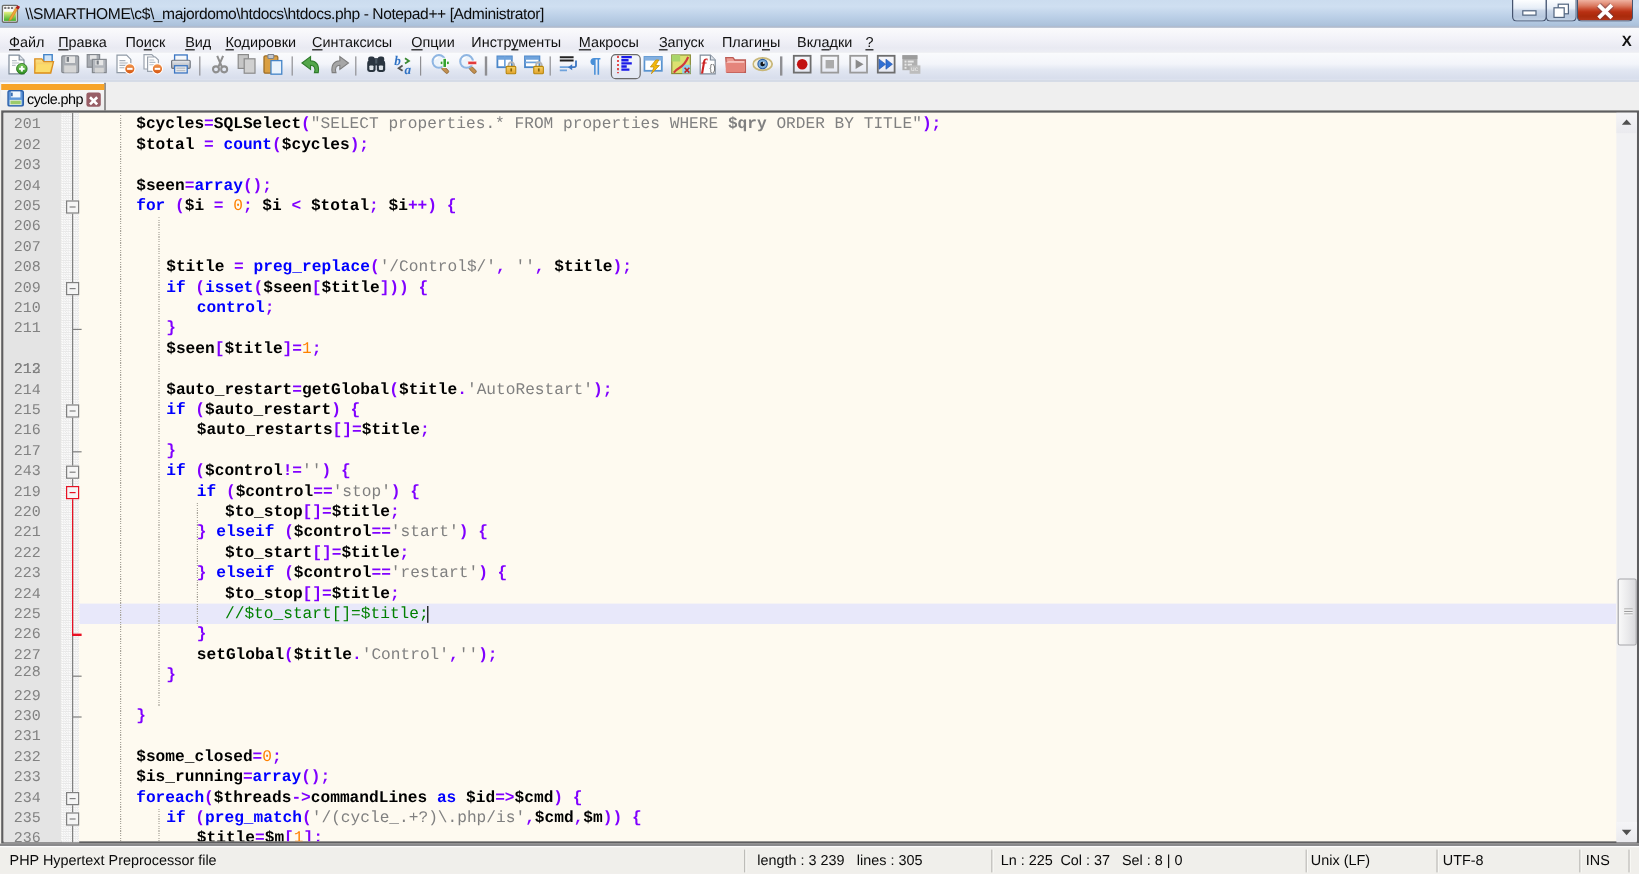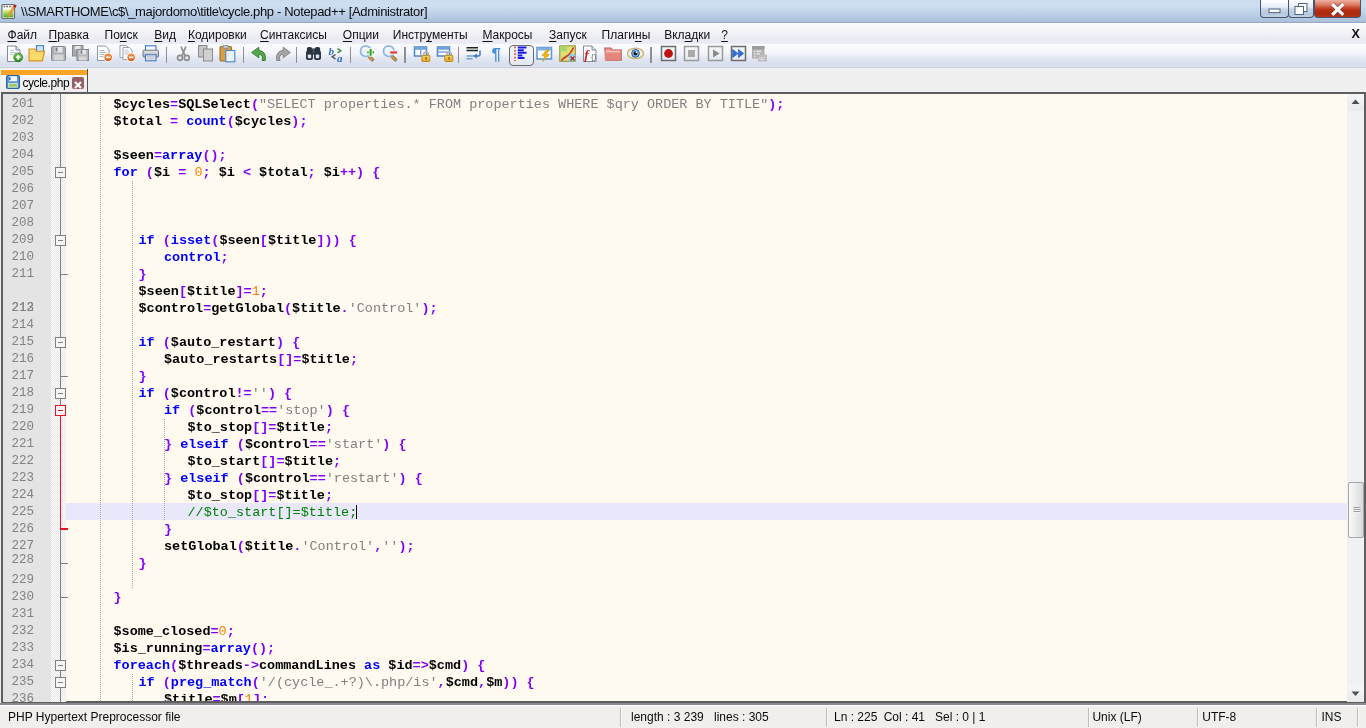--- a/index.html
+++ b/index.html
@@ -19,21 +19,21 @@
 #tabx{position:absolute;left:71px;top:8px;width:12px;height:12px;background:#985E66;border-radius:2px}
 #editor{position:absolute;left:1px;top:92px;width:1365px;height:611px;border:2px solid #5E5E60;background:#FEFAF0}
 #nummargin{position:absolute;left:0;top:0;width:47.5px;height:608px;background:#E4E4E4}
 .lnum{position:absolute;width:31px;text-align:right;font-family:"Liberation Mono",monospace;font-size:12.5px;line-height:17px;color:#828282}
 #foldmargin{position:absolute;left:47.5px;top:0;width:15.5px;height:608px;background:repeating-conic-gradient(#FDFDFD 0% 25%,#E7E7E7 0% 50%) 0 0/2px 2px}
 #codearea{position:absolute;left:63px;top:0;width:1281px;height:607px;background:#FEFAF0;overflow:hidden}
 #curline{position:absolute;left:0;top:409px;width:1281px;height:17px;background:#E8E8FA}
 .guide{position:absolute;width:1px;background-image:repeating-linear-gradient(180deg,#A9A59B 0,#A9A59B 1px,transparent 1px,transparent 2px)}
 .cl{position:absolute;height:17px;line-height:17.2px;font-family:"Liberation Mono",monospace;font-size:13.47px;white-space:pre;color:#000;font-weight:bold}
 .cl s{text-decoration:none;color:#808080;font-weight:normal}
-.cl s b{font-weight:normal}
+.cl s b{font-weight:bold}
 .cl k{color:#0000FF}
 .cl o{color:#8000FF}
 .cl n{color:#FF8000;font-weight:normal}
 .cl c{color:#008000;font-weight:normal}
 .fline{position:absolute;background:#808080}
 .rline{position:absolute;background:#E81123}
 .fbox{position:absolute;width:11px;height:11px;background:#F5F5F5;border:1px solid #808080}
 .fbox i{position:absolute;left:2px;top:4px;width:5px;height:1px;background:#808080}
 .fboxr{position:absolute;width:11px;height:11px;background:#F5F5F5;border:1px solid #E81123}
 .fboxr i{position:absolute;left:2px;top:4px;width:5px;height:1px;background:#E81123}
@@ -56,21 +56,21 @@
       <rect x="2.3" y="6.8" width="10" height="7.6" fill="url(#gg)"></rect>
       <defs>
         <linearGradient id="gg" x1="0" y1="0" x2="0" y2="1">
           <stop offset="0" stop-color="#E9F284"></stop>
           <stop offset="1" stop-color="#3FAE2A"></stop>
         </linearGradient>
       </defs>
       <path d="M12.2 3.2 L7.3 11.8 L6.3 14.6 L8.8 13 L13.6 4.6 Z" fill="#F2A33C" stroke="#C97F1E" stroke-width="0.5"></path>
       <rect x="12.6" y="1.8" width="2.6" height="2.6" fill="#B01E1E" transform="rotate(30 13.9 3.1)"></rect>
     </svg>
-<div id="titletxt">\\SMARTHOME\c$\_majordomo\title\cycle.php - Notepad++ [Administrator]</div>
+<div id="titletxt">\\SMARTHOME\c$\_majordomo\htdocs\htdocs.php - Notepad++ [Administrator]</div>
 </div>
 <div class="abs" style="left:1259.5px;top:0;width:102.5px;height:19px">
 <div class="abs" style="left:0;top:0;width:29px;height:18px;border:1px solid #46546F;border-top:none;border-radius:0 0 4px 4px;background:linear-gradient(180deg,#FDFEFF 0%,#E7EEF7 40%,#C9D6E8 52%,#B7C8DE 82%,#C2D2E5 100%)">
 <svg width="27" height="17">
         <rect x="8" y="9" width="11" height="3.6" fill="#FFF" stroke="#51647F" stroke-width="1"></rect>
       </svg></div>
 <div class="abs" style="left:28.8px;top:0;width:26.2px;height:18px;border:1px solid #46546F;border-top:none;border-radius:0 0 4px 4px;background:linear-gradient(180deg,#FDFEFF 0%,#E7EEF7 40%,#C9D6E8 52%,#B7C8DE 82%,#C2D2E5 100%)">
 <svg width="24" height="17">
         <g fill="#FFF" stroke="#51647F" stroke-width="1">
           <rect x="9.5" y="3.5" width="8.5" height="8"></rect>
@@ -347,21 +347,21 @@
       <div class="lnum" style="top:120.5px">208</div>
       <div class="lnum" style="top:137.5px">209</div>
       <div class="lnum" style="top:154.5px">210</div>
       <div class="lnum" style="top:171.5px">211</div>
       <div class="lnum" style="top:206px">212</div>
       <div class="lnum" style="top:205.5px">213</div>
       <div class="lnum" style="top:222.5px">214</div>
       <div class="lnum" style="top:239.5px">215</div>
       <div class="lnum" style="top:256.5px">216</div>
       <div class="lnum" style="top:273.5px">217</div>
-      <div class="lnum" style="top:290.5px">218</div>
+      <div class="lnum" style="top:290.5px">243</div>
       <div class="lnum" style="top:307.5px">219</div>
       <div class="lnum" style="top:324.5px">220</div>
       <div class="lnum" style="top:341.5px">221</div>
       <div class="lnum" style="top:358.5px">222</div>
       <div class="lnum" style="top:375.5px">223</div>
       <div class="lnum" style="top:392.5px">224</div>
       <div class="lnum" style="top:409.5px">225</div>
       <div class="lnum" style="top:426.5px">226</div>
       <div class="lnum" style="top:443.5px">227</div>
       <div class="lnum" style="top:458px">228</div>
@@ -378,25 +378,26 @@
     <div id="codearea">
       <div id="curline"></div>
       <div class="guide" style="left:33.5px;top:1.5px;height:606px"></div>
       <div class="guide" style="left:65.5px;top:86.5px;height:408px"></div>
       <div class="guide" style="left:65.5px;top:579.5px;height:28px"></div>
       <div class="guide" style="left:97.5px;top:324.5px;height:102px"></div>
       <div class="cl" style="left:47.5px;top:1.5px">$cycles<o>=</o>SQLSelect<o>(</o><s>"SELECT properties.* FROM properties WHERE <b>$qry</b> ORDER BY TITLE"</s><o>);</o></div>
       <div class="cl" style="left:47.5px;top:18.5px">$total <o>=</o> <k>count</k><o>(</o>$cycles<o>);</o></div>
       <div class="cl" style="left:47.5px;top:52.5px">$seen<o>=</o><k>array</k><o>();</o></div>
       <div class="cl" style="left:47.5px;top:69.5px"><k>for</k> <o>(</o>$i <o>=</o> <n>0</n><o>;</o> $i <o>&lt;</o> $total<o>;</o> $i<o>++)</o> <o>{</o></div>
+      <div class="cl" style="left:72.5px;top:120.5px">$title <o>=</o> <k>preg_replace</k><o>(</o><s>'/Control$/'</s><o>,</o> <s>''</s><o>,</o> $title<o>);</o></div>
       <div class="cl" style="left:72.5px;top:137.5px"><k>if</k> <o>(</o><k>isset</k><o>(</o>$seen<o>[</o>$title<o>]))</o> <o>{</o></div>
       <div class="cl" style="left:98px;top:154.5px"><k>control</k><o>;</o></div>
       <div class="cl" style="left:72.5px;top:171.5px"><o>}</o></div>
       <div class="cl" style="left:72.5px;top:188.5px">$seen<o>[</o>$title<o>]=</o><n>1</n><o>;</o></div>
-      <div class="cl" style="left:72.5px;top:205.5px">$control<o>=</o>getGlobal<o>(</o>$title<o>.</o><s>'Control'</s><o>);</o></div>
+      <div class="cl" style="left:72.5px;top:222.5px">$auto_restart<o>=</o>getGlobal<o>(</o>$title<o>.</o><s>'AutoRestart'</s><o>);</o></div>
       <div class="cl" style="left:72.5px;top:239.5px"><k>if</k> <o>(</o>$auto_restart<o>)</o> <o>{</o></div>
       <div class="cl" style="left:98px;top:256.5px">$auto_restarts<o>[]=</o>$title<o>;</o></div>
       <div class="cl" style="left:72.5px;top:273.5px"><o>}</o></div>
       <div class="cl" style="left:72.5px;top:290.5px"><k>if</k> <o>(</o>$control<o>!=</o><s>''</s><o>)</o> <o>{</o></div>
       <div class="cl" style="left:98px;top:307.5px"><k>if</k> <o>(</o>$control<o>==</o><s>'stop'</s><o>)</o> <o>{</o></div>
       <div class="cl" style="left:121.5px;top:324.5px">$to_stop<o>[]=</o>$title<o>;</o></div>
       <div class="cl" style="left:98px;top:341.5px"><o>}</o> <k>elseif</k> <o>(</o>$control<o>==</o><s>'start'</s><o>)</o> <o>{</o></div>
       <div class="cl" style="left:121.5px;top:358.5px">$to_start<o>[]=</o>$title<o>;</o></div>
       <div class="cl" style="left:98px;top:375.5px"><o>}</o> <k>elseif</k> <o>(</o>$control<o>==</o><s>'restart'</s><o>)</o> <o>{</o></div>
       <div class="cl" style="left:121.5px;top:392.5px">$to_stop<o>[]=</o>$title<o>;</o></div>
@@ -462,18 +463,18 @@
     <div class="ssep" style="left:620px"></div>
     <div class="ssep" style="left:826px"></div>
     <div class="ssep" style="left:1088px"></div>
     <div class="ssep" style="left:1197px"></div>
     <div class="ssep" style="left:1316px"></div>
     <div class="ssep" style="left:1357px"></div>
     <div class="stxt" style="left:8px">PHP Hypertext Preprocessor file</div>
     <div class="stxt" style="left:631px">length : 3 239</div>
     <div class="stxt" style="left:714px">lines : 305</div>
     <div class="stxt" style="left:834px">Ln : 225</div>
-    <div class="stxt" style="left:883.7px">Col : 41</div>
-    <div class="stxt" style="left:935px">Sel : 0 | 1</div>
+    <div class="stxt" style="left:883.7px">Col : 37</div>
+    <div class="stxt" style="left:935px">Sel : 8 | 0</div>
     <div class="stxt" style="left:1092.4px">Unix (LF)</div>
     <div class="stxt" style="left:1202.3px">UTF-8</div>
     <div class="stxt" style="left:1321.5px">INS</div>
   </div>
 
 </body></html>

